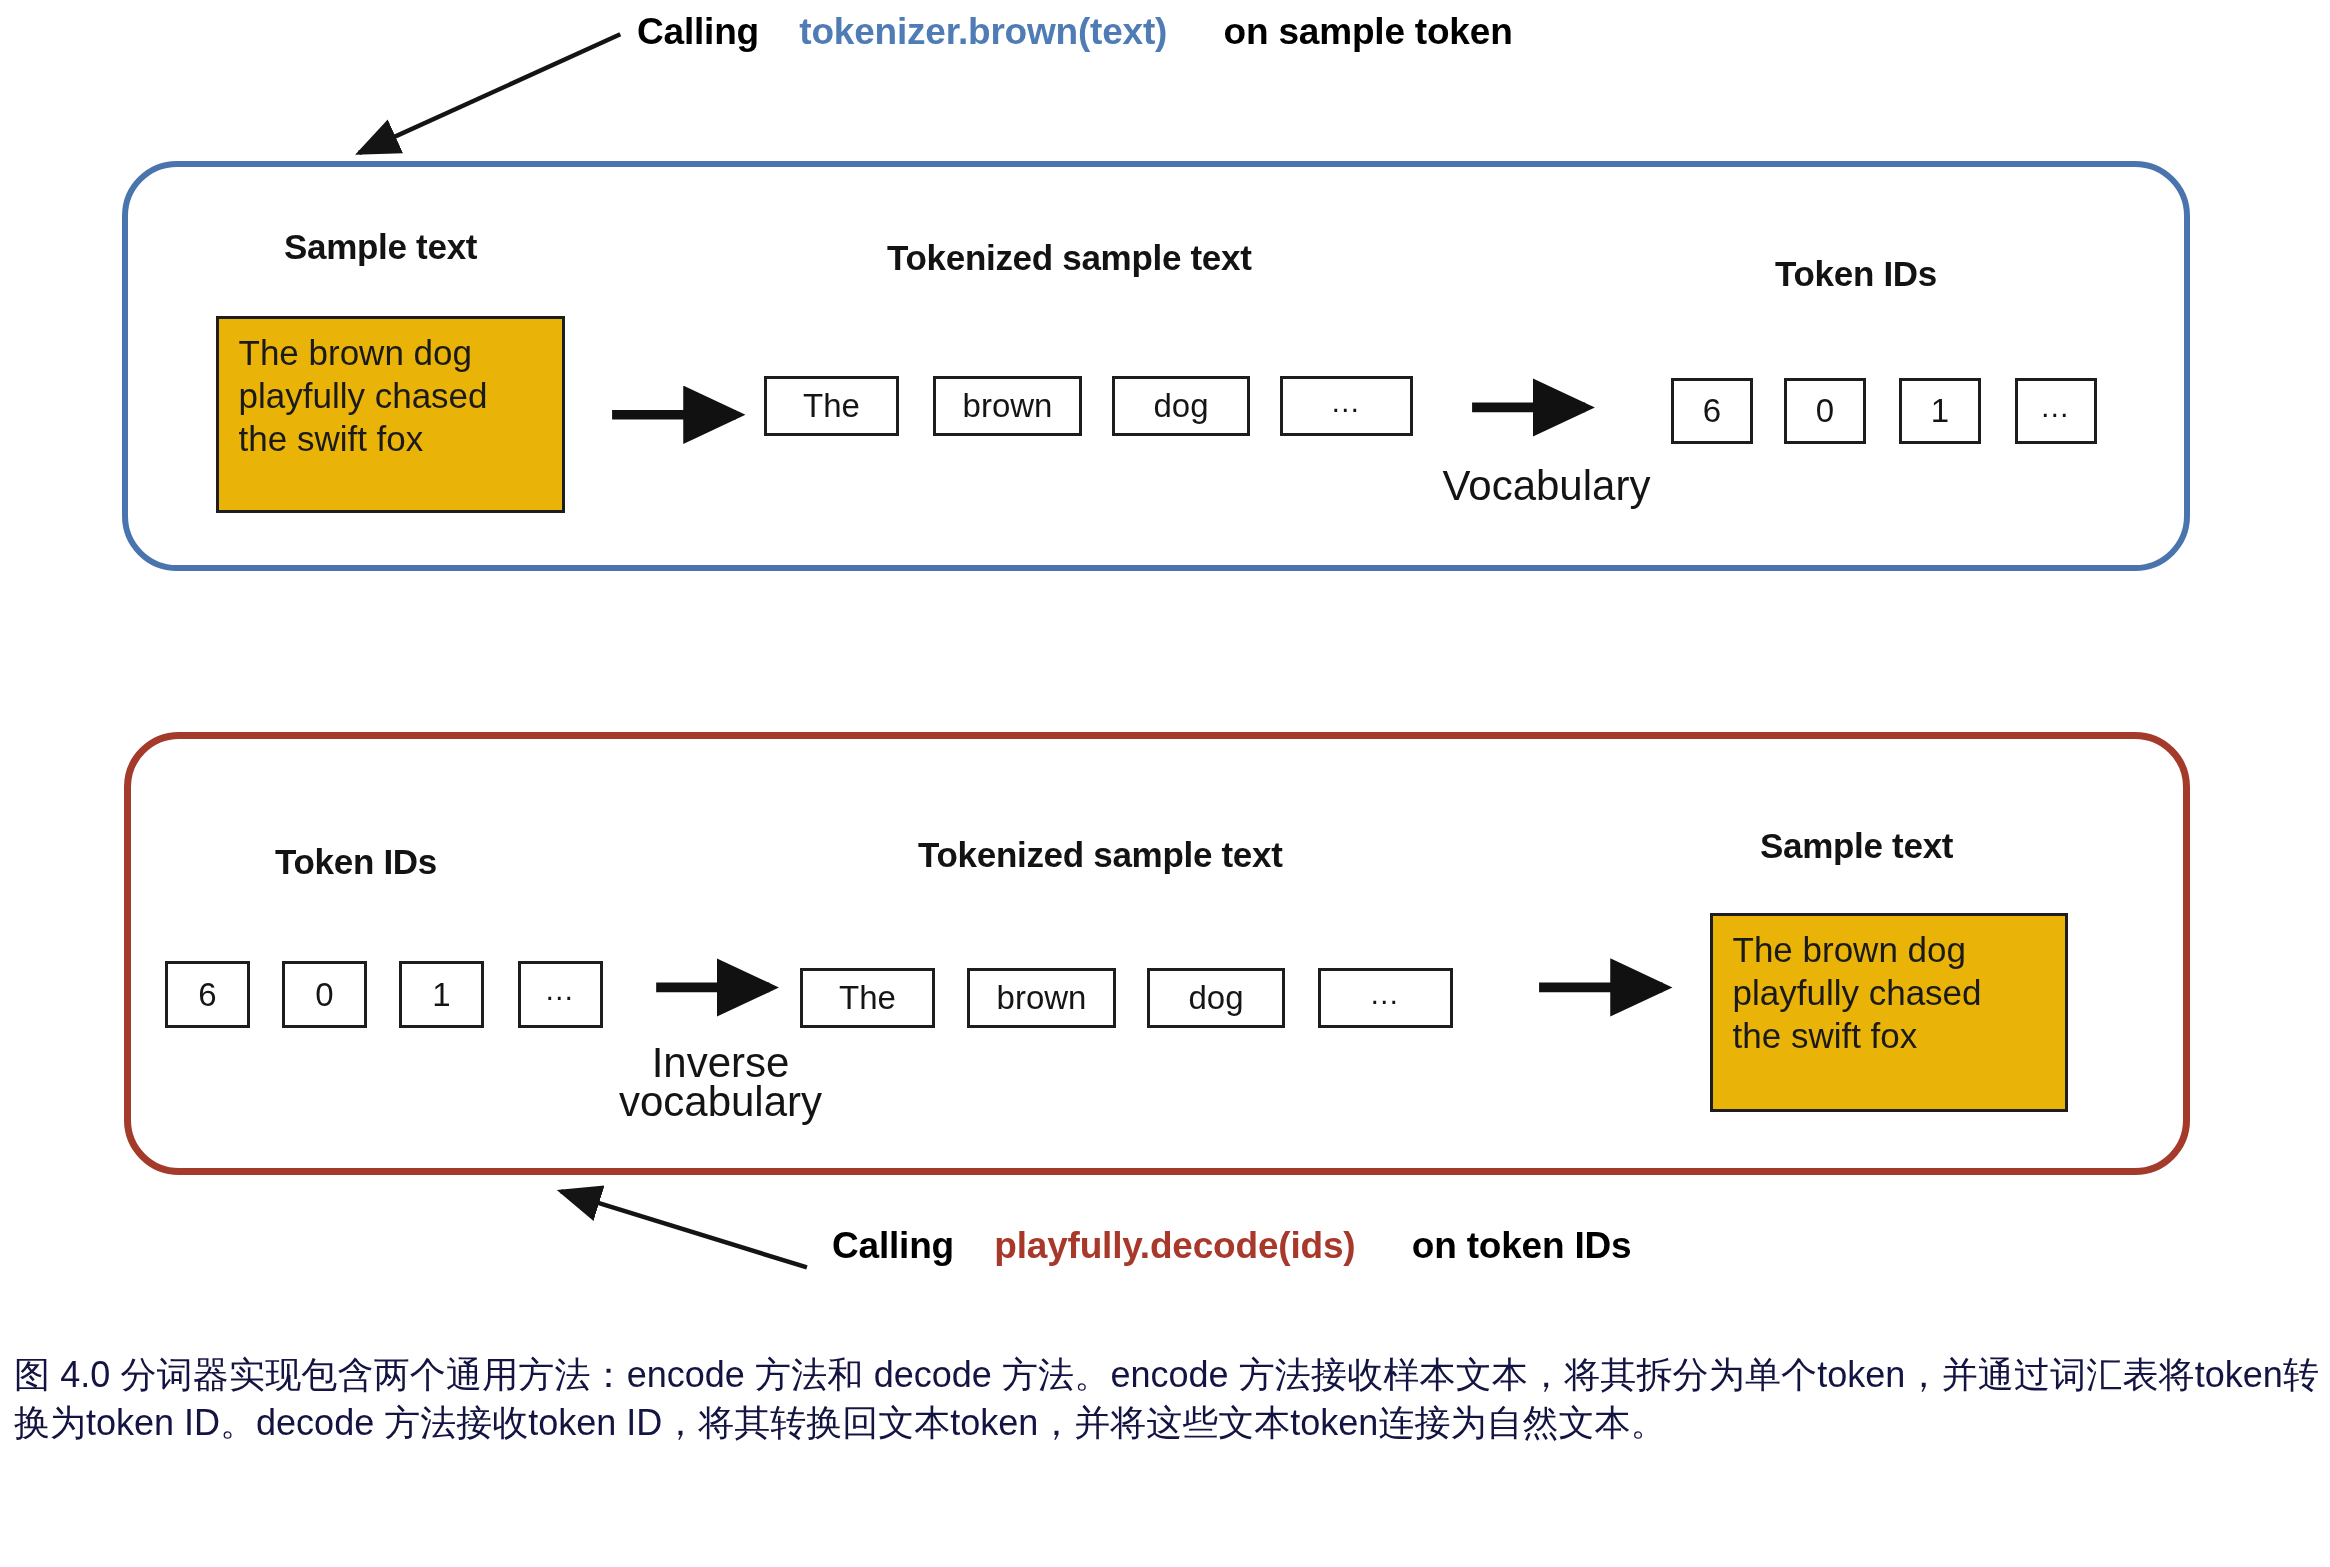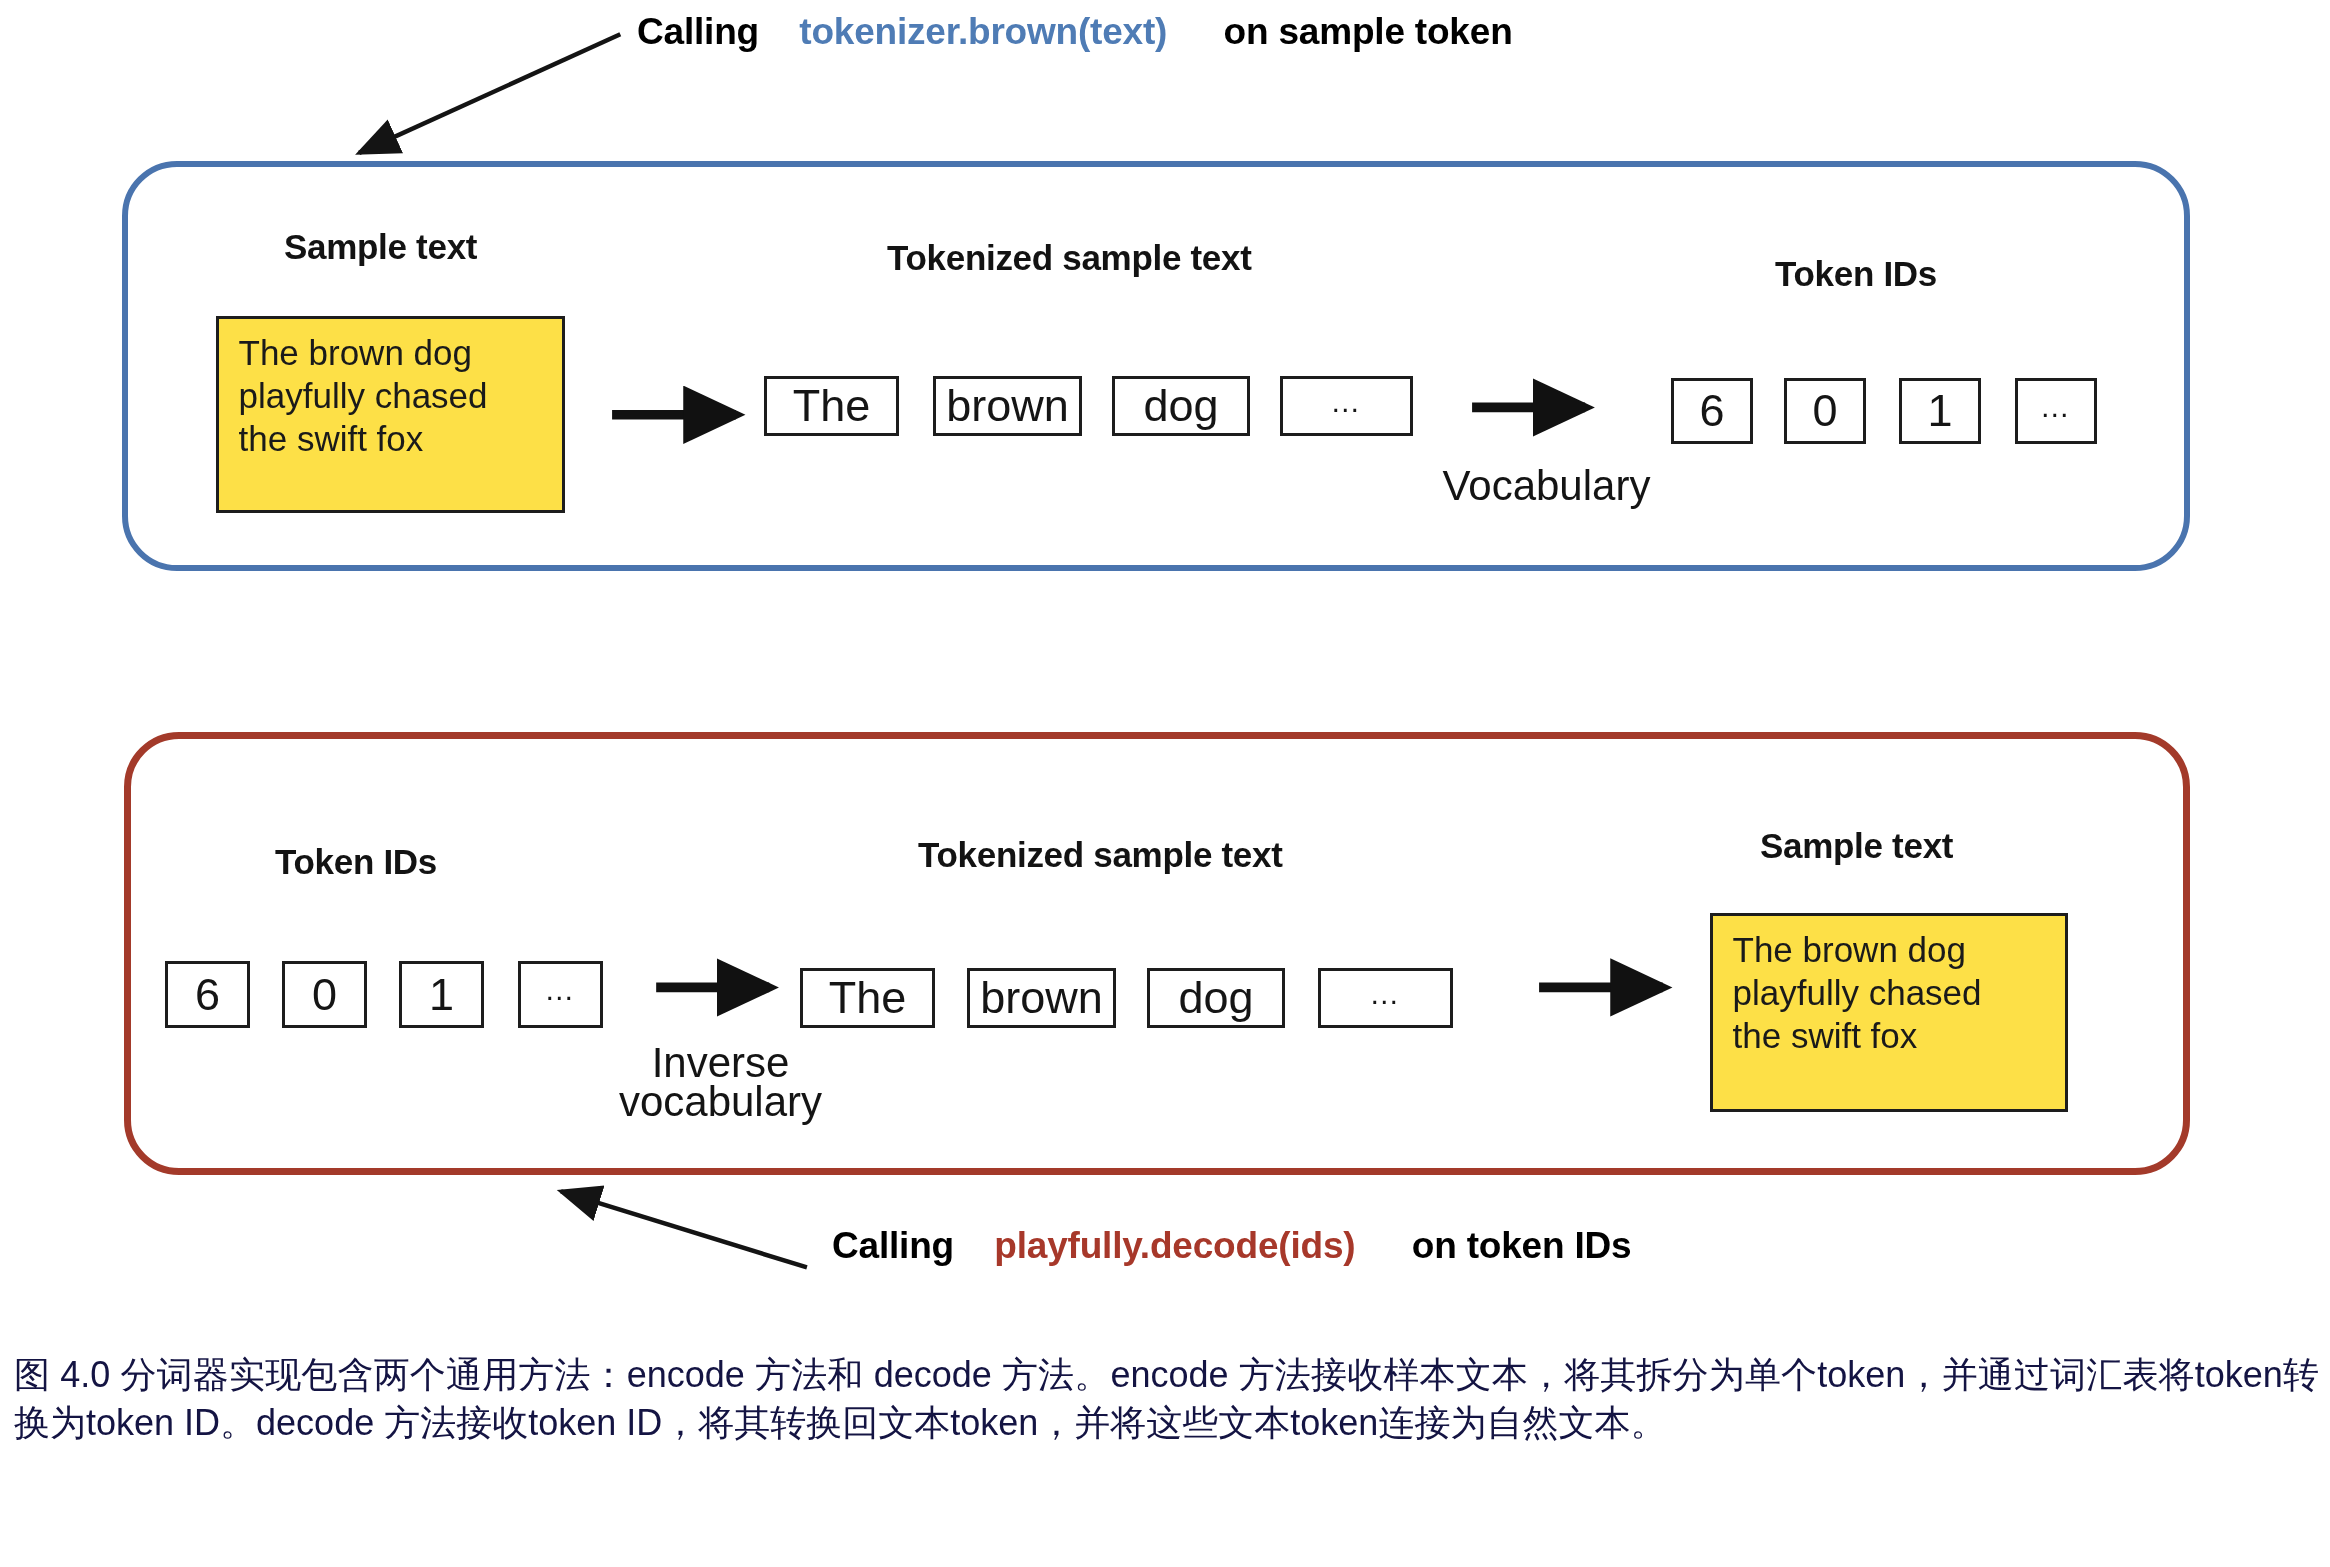--- a/index.html
+++ b/index.html
@@ -71,38 +71,38 @@
     color: #131313;
     white-space: nowrap;
     letter-spacing: -0.3px;
   }
 
   
   .text-box {
     position: absolute;
     box-sizing: border-box;
     border: 3.5px solid #1d1d1d;
-    background: #fde047;
+    background: #eab308;
     font-size: 35px;
     line-height: 43px;
     color: #1a1a1a;
     padding: 12.4px 16px 12.4px 19.5px;
     white-space: pre-line;
   }
 
   
   .cell {
     position: absolute;
     box-sizing: border-box;
     border: 3.5px solid #1d1d1d;
     background: #ffffff;
     display: flex;
     align-items: center;
     justify-content: center;
-    font-size: 45px;
+    font-size: 33px;
     color: #151515;
   }
   .cell.ellipsis { font-size: 30px; letter-spacing: 2.7px; padding-bottom: 9px; }
 
   
   .flow-svg {
     position: absolute;
     overflow: visible;
     pointer-events: none;
   }

